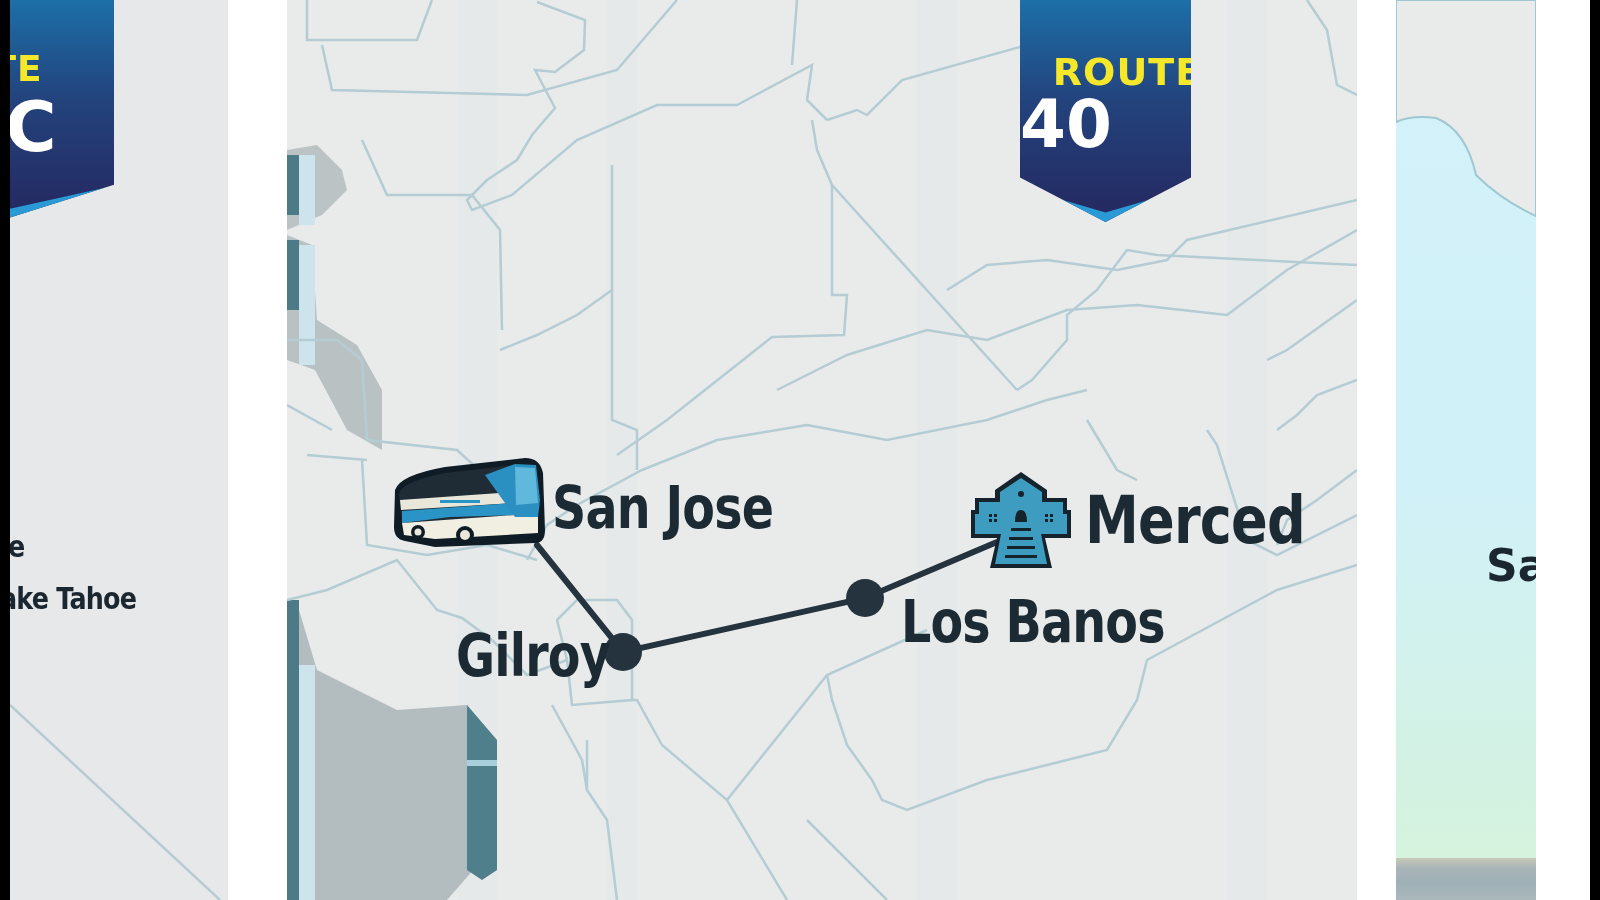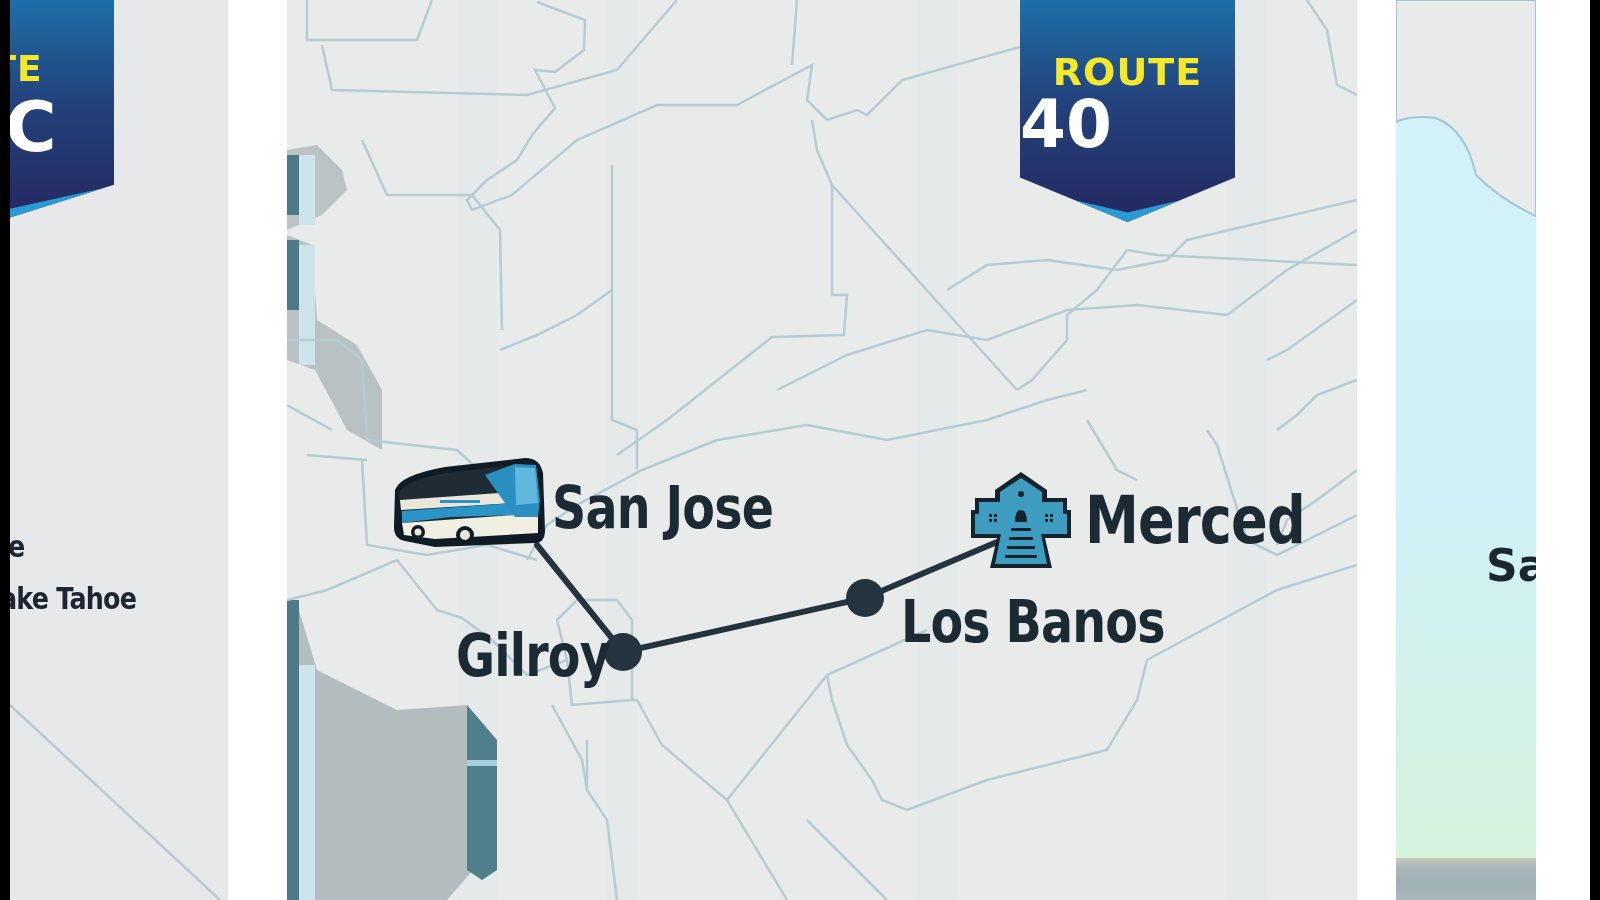--- a/index.html
+++ b/index.html
@@ -21,21 +21,21 @@
   .badge-route { position: absolute; color: #f5e72a; font-weight: 900; font-family: "DejaVu Sans", sans-serif; letter-spacing: 1px; }
   .badge-num { position: absolute; color: #ffffff; font-weight: 900; font-family: "DejaVu Sans", sans-serif; }
   .badge-left .badge-route { left: 0; width: 224px; text-align: center; top: 48px; font-size: 36px; }
   .badge-left .badge-num { left: 0; width: 224px; text-align: center; top: 86px; font-size: 70px; }
 
   .left-label { position: absolute; font-family: "DejaVu Sans", sans-serif; font-weight: bold; color: #1b2730; font-size: 31px; letter-spacing: -1px; transform: scaleX(0.82); transform-origin: left; }
 
   
   .card-main { position: absolute; left: 287px; top: 0; width: 1070px; height: 900px; background: #e9ebeb; overflow: hidden; }
   .card-main svg.map { position: absolute; left: 0; top: 0; }
-  .badge-main { left: 733px; top: 0; width: 215px; height: 222px;
+  .badge-main { left: 733px; top: 0; width: 171px; height: 222px;
     clip-path: polygon(0 0, 100% 0, 100% 80%, 50% 100%, 0 80%); }
   .badge-main .badge-route { left: 0; width: 215px; text-align: center; top: 50px; font-size: 38px; }
   .badge-main .badge-num { left: 0; width: 215px; top: 86px; font-size: 66px; }
 
   .city-label { position: absolute; font-family: "DejaVu Sans", sans-serif; font-weight: bold; color: #1c2a33; letter-spacing: -1px; transform: scaleX(0.82); transform-origin: left; white-space: nowrap; }
 
   
   .card-right { position: absolute; left: 1396px; top: 0; width: 140px; height: 900px; background: #e9eaea; overflow: hidden; }
   .water { position: absolute; left: 0; top: 0; width: 140px; height: 900px;
     background: linear-gradient(180deg, #d3f2fb 0%, #d1f1f8 55%, #d3f2e4 85%, #d5f3dd 95%); }

